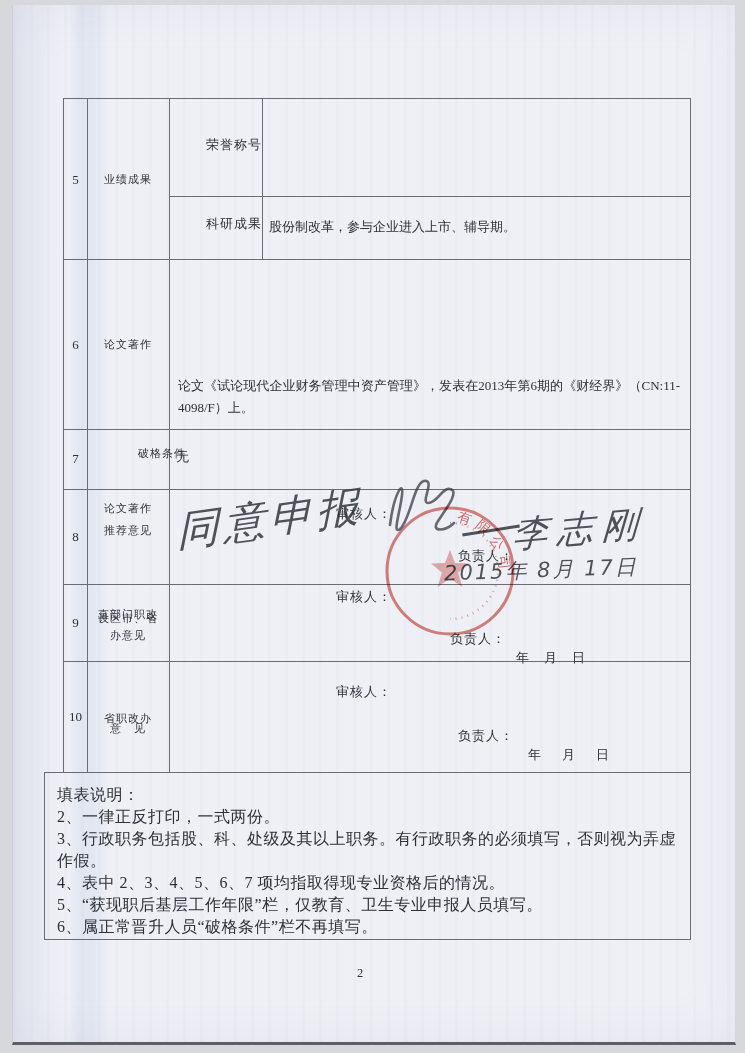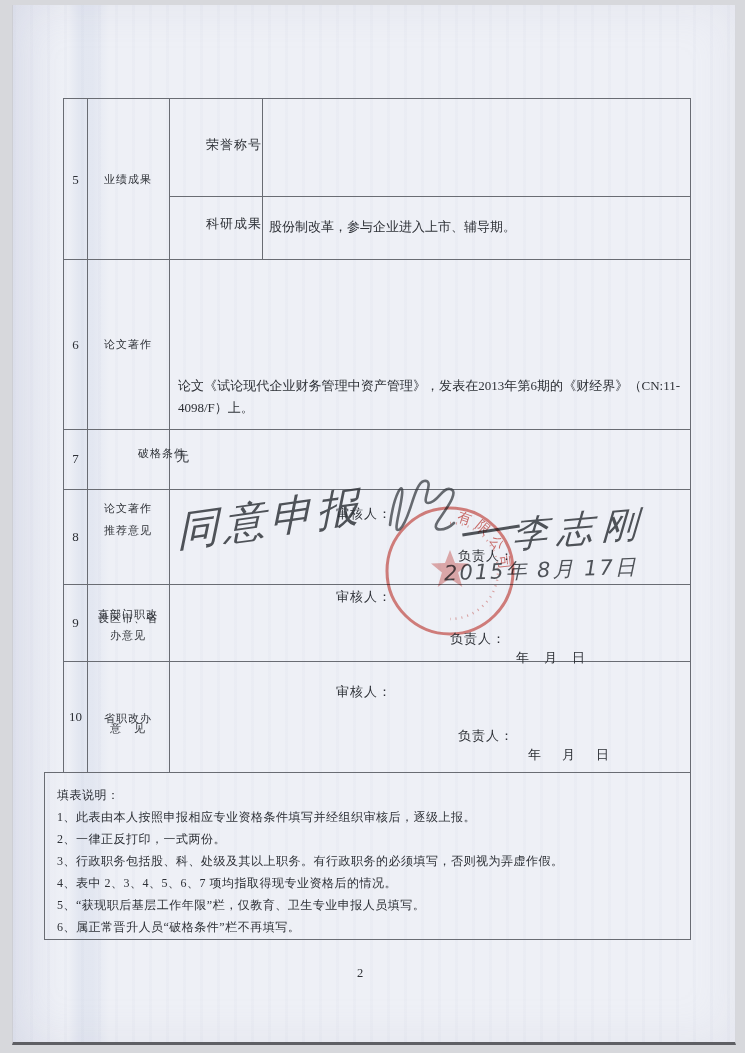--- a/index.html
+++ b/index.html
@@ -35,21 +35,21 @@
   .kv{letter-spacing:1px;}
   .hand{
     position:absolute;font-family:"DejaVu Sans",sans-serif;font-style:italic;
     color:#33373d;opacity:.85;white-space:nowrap;
   }
   .notes{
     position:absolute;left:44px;top:772px;width:647px;height:168px;
     border:1px solid #696c73;box-sizing:border-box;
     padding:11px 10px 0 12px;
   }
-  .notes .line{font-size:12px;line-height:22px;letter-spacing:.5px;}
+  .notes .line{font-size:16px;line-height:22px;letter-spacing:.5px;}
   .pageno{position:absolute;left:340px;top:966px;width:40px;text-align:center;font-size:12.5px;}
   .stamp{position:absolute;left:309px;top:396px;mix-blend-mode:multiply;opacity:.85;}
 </style>
 </head>
 <body>
 
 <div class="sheet"></div>
 
 <div class="tbl">
 
@@ -112,21 +112,20 @@
   <div class="t num" style="top:610px;">10</div>
   <div class="t rowlabel" style="top:600px;margin-top:12px;">省职改办</div>
   <div class="t rowlabel" style="top:622px;">意　见</div>
   <div class="t kv" style="left:272px;top:585px;">审核人：</div>
   <div class="t kv" style="left:394px;top:629px;">负责人：</div>
   <div class="t kv" style="left:464px;top:648px;letter-spacing:4px;">年　月　日</div>
 </div>
 
 <div class="notes">
   <div class="line">填表说明：</div>
-  <div class="line">1、此表由本人按照申报相应专业资格条件填写并经组织审核后，逐级上报。</div>
   <div class="line">2、一律正反打印，一式两份。</div>
   <div class="line">3、行政职务包括股、科、处级及其以上职务。有行政职务的必须填写，否则视为弄虚作假。</div>
   <div class="line">4、表中 2、3、4、5、6、7 项均指取得现专业资格后的情况。</div>
   <div class="line">5、“获现职后基层工作年限”栏，仅教育、卫生专业申报人员填写。</div>
   <div class="line">6、属正常晋升人员“破格条件”栏不再填写。</div>
 </div>
 
 <div class="pageno">2</div>
 
 </body></html>

